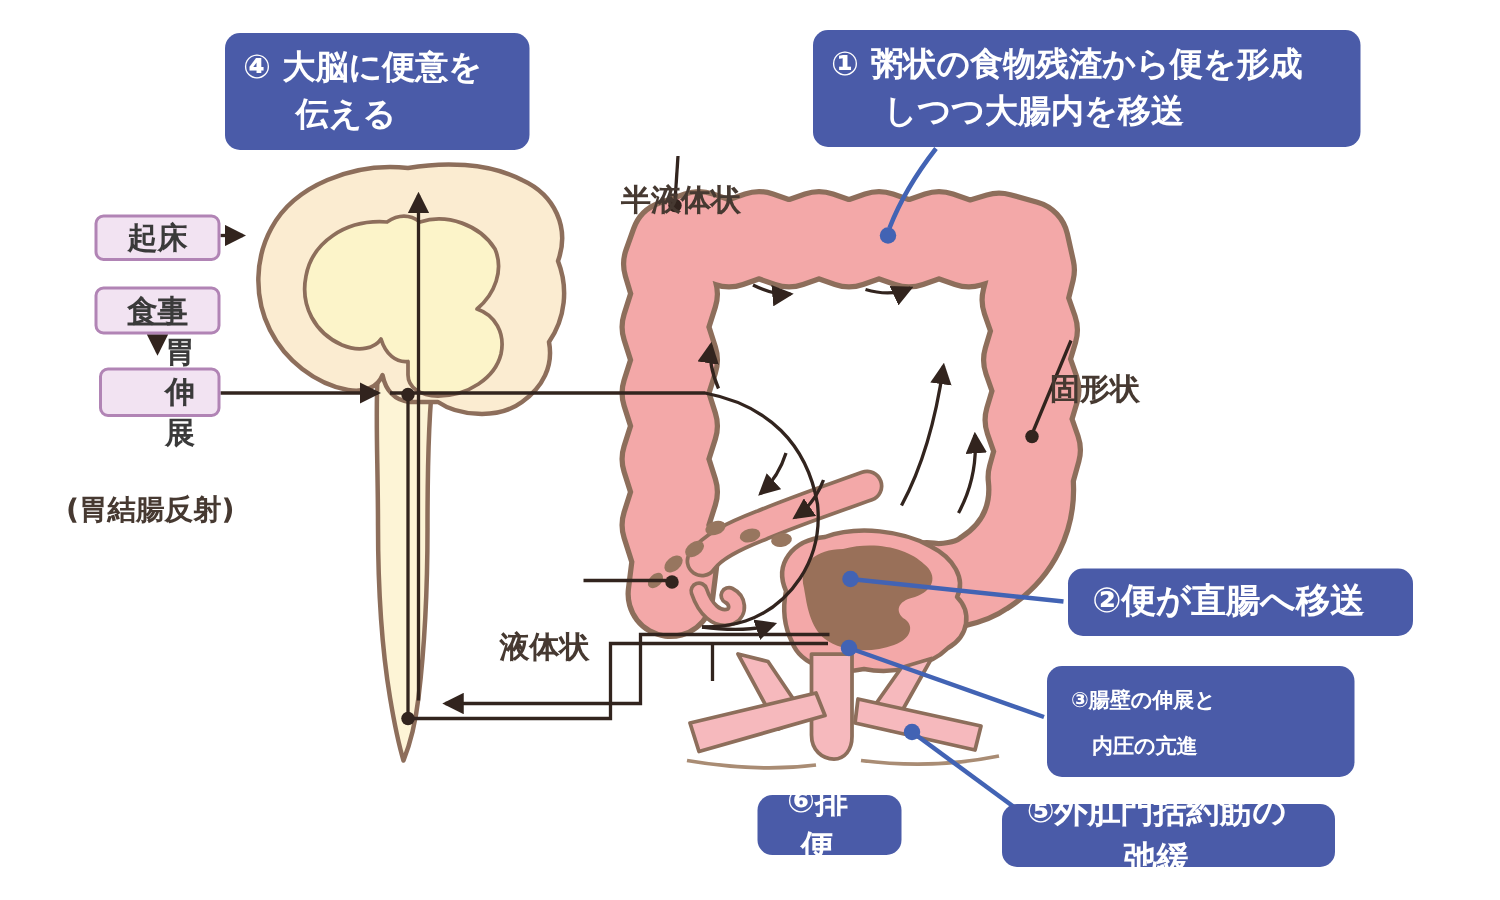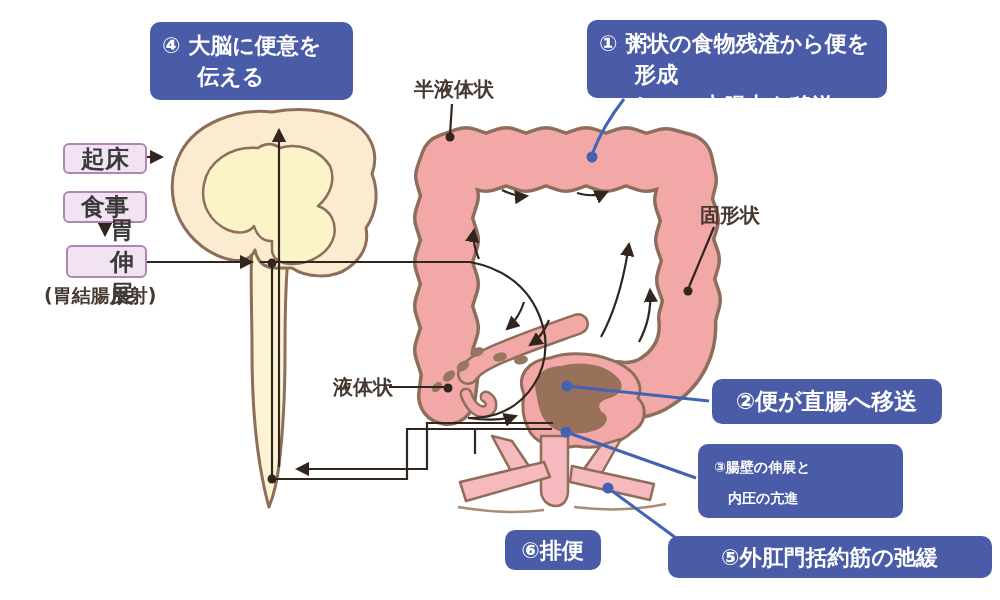--- a/index.html
+++ b/index.html
@@ -4,31 +4,31 @@
 <style>
   html,body{margin:0;padding:0;background:#ffffff;}
   #stage{
     position:relative;width:1000px;height:600px;background:#ffffff;overflow:hidden;
     font-family:"DejaVu Sans",sans-serif;
   }
   #anatomy{position:absolute;left:0;top:0;width:1000px;height:600px;}
   .callout{
     position:absolute;box-sizing:border-box;background:#4a5ba8;color:#ffffff;
     font-weight:bold;border-radius:10px;white-space:pre-line;
-    font-size:22px;line-height:31px;padding:8px 13px;
+    font-size:22px;line-height:31px;padding:8px 28px;
     padding-left:calc(12px + 1.6em);text-indent:-1.6em;
   }
   .callout.single{text-indent:0;padding-left:12px;display:flex;align-items:center;justify-content:center;text-align:center;}
   .trigger{
     position:absolute;box-sizing:border-box;background:#f2e3f2;border:2px solid #b184b5;
-    border-radius:6px;color:#3a3a3a;font-weight:bold;font-size:24px;
+    border-radius:6px;color:#3a3a3a;font-weight:bold;font-size:20px;
     display:flex;align-items:center;justify-content:center;
   }
   .lbl{
-    position:absolute;color:#463931;font-weight:bold;font-size:20px;white-space:nowrap;
+    position:absolute;color:#463931;font-weight:bold;font-size:20px;white-space:nowrap;margin-top:44px;
   }
   .lbl.small{font-size:19px;}
 </style>
 </head>
 <body>
 
 <div id="stage">
 
   <svg id="anatomy" viewBox="0 0 1000 600" xmlns="http://www.w3.org/2000/svg">
     <defs>
@@ -140,30 +140,30 @@
     <g fill="#4263b4">
       <circle cx="592" cy="157" r="5.5"></circle>
       <circle cx="567" cy="386" r="5.5"></circle>
       <circle cx="566" cy="432" r="5.5"></circle>
       <circle cx="608" cy="488" r="5.5"></circle>
     </g>
   </svg>
 
   <div class="callout" style="left:150px;top:22px;width:203px;height:78px;">④ 大脳に便意を
 伝える</div>
-  <div class="callout" style="left:542px;top:20px;width:300px;height:78px;margin-left:45px;">① 粥状の食物残渣から便を形成
+  <div class="callout" style="left:542px;top:20px;width:365px;height:78px;">① 粥状の食物残渣から便を形成
 しつつ大腸内を移送</div>
   <div class="callout single" style="left:712px;top:379px;width:230px;height:45px;font-size:23px;">②便が直腸へ移送</div>
   <div class="callout" style="left:698px;top:444px;width:205px;height:74px;font-size:14px;padding-left:calc(16px + 1em);text-indent:-1em;">③腸壁の伸展と
 内圧の亢進</div>
-  <div class="callout single" style="left:668px;top:536px;width:324px;height:42px;">⑤外肛門括約筋の弛緩</div>
+  <div class="callout single" style="left:668px;top:536px;width:222px;height:42px;">⑤外肛門括約筋の弛緩</div>
   <div class="callout single" style="left:505px;top:530px;width:96px;height:40px;">⑥排便</div>
 
   <div class="trigger" style="left:63px;top:143px;width:84px;height:31px;">起床</div>
-  <div class="trigger" style="left:63px;top:191px;width:84px;height:32px;">食事</div>
+  <div class="trigger" style="left:63px;top:191px;width:84px;height:32px;text-decoration:underline;">食事</div>
   <div class="trigger" style="left:66px;top:245px;width:81px;height:33px;padding-left:42px;">胃伸展</div>
   <div class="lbl small" style="left:44px;top:283px;">(胃結腸反射)</div>
 
   <div class="lbl" style="left:414px;top:76px;">半液体状</div>
   <div class="lbl" style="left:700px;top:202px;">固形状</div>
   <div class="lbl" style="left:333px;top:374px;">液体状</div>
 
 </div>
 
 </body></html>

